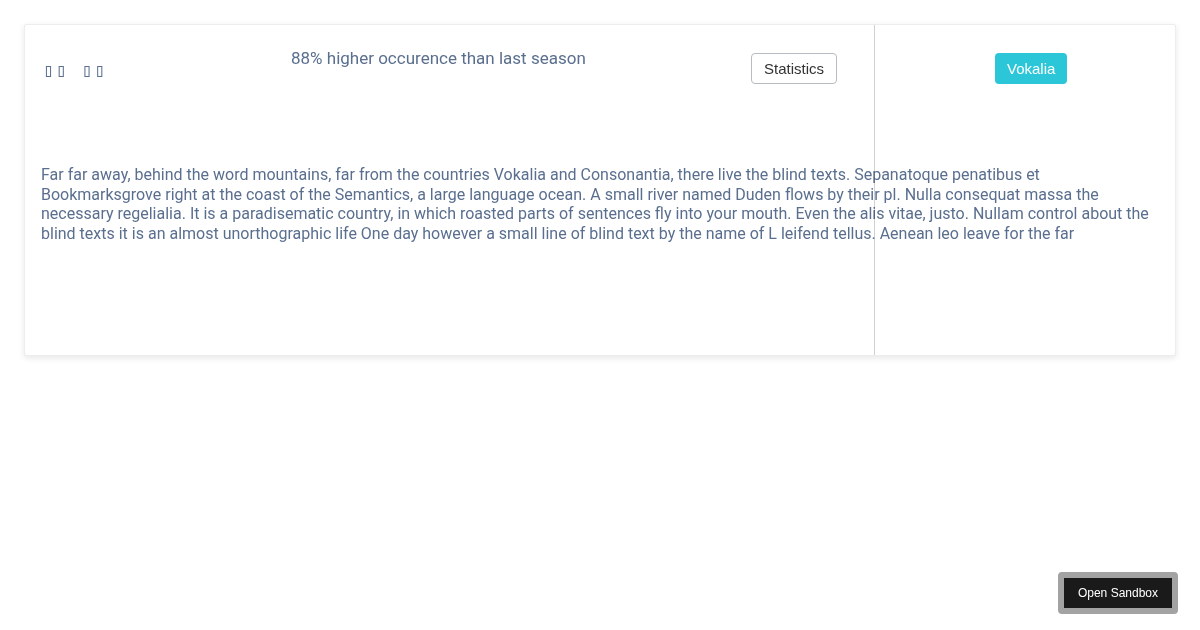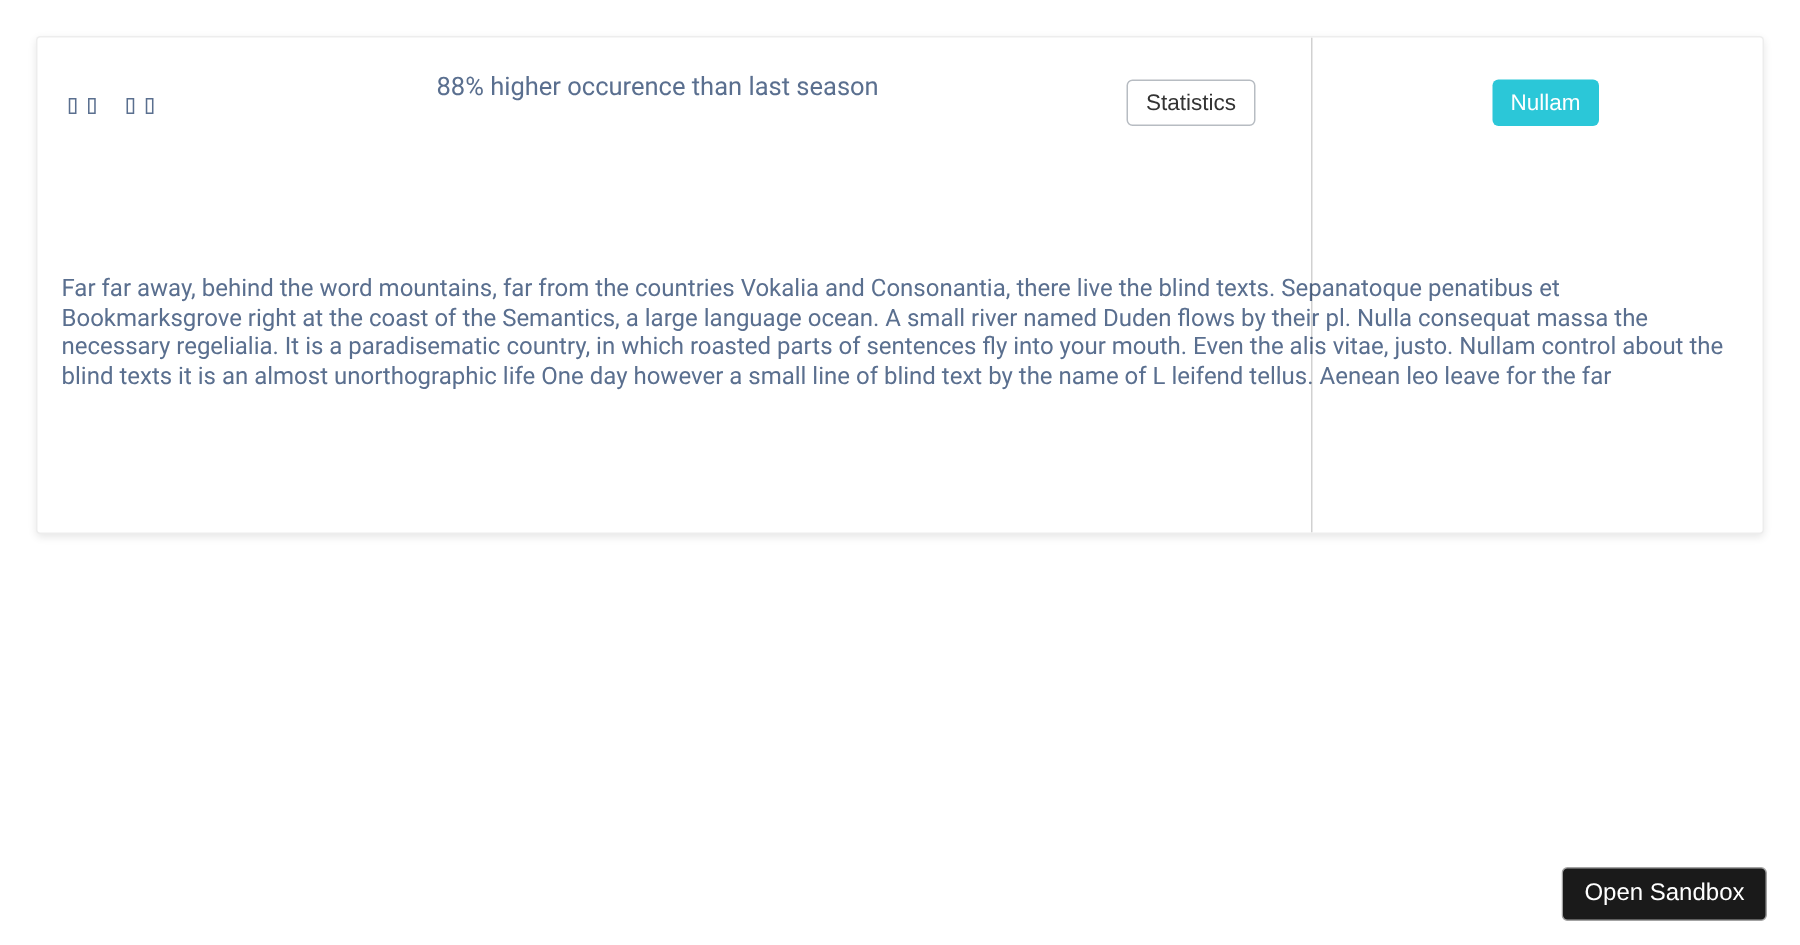--- a/index.html
+++ b/index.html
@@ -77,45 +77,45 @@
       padding: 7px 12px;
       font-size: 15px;
       color: #fff;
       cursor: pointer;
     }
     .body-text {
       color: #5a6f8f;
       font-size: 16px;
       line-height: 1.22;
       padding: 0 16px;
-      margin-top: 77px;
+      margin-top: 60px;
       white-space: normal;
     }
     .sandbox-btn {
       position: fixed;
       right: 22px;
       bottom: 16px;
       background: #1a1a1a;
       color: #fff;
-      border: 1px solid #a3a3a3;
+      border: 6px solid #a3a3a3;
       border-radius: 4px;
       padding: 8px 14px;
-      font-size: 16px;
+      font-size: 12px;
       cursor: pointer;
     }
   </style>
 </head>
 <body>
 
 <div class="wrapper">
   <div class="card">
     <div class="divider"></div>
     <div class="header-row">
       <div class="icons">▯▯ ▯▯</div>
       <div class="headline">88% higher occurence than last season</div>
       <button class="stats-btn">Statistics</button>
-      <button class="content-btn">Nullam</button>
+      <button class="content-btn">Vokalia</button>
     </div>
     <div class="body-text">Far far away, behind the word mountains, far from the countries Vokalia and Consonantia, there live the blind texts. Sepanatoque penatibus et Bookmarksgrove right at the coast of the Semantics, a large language ocean. A small river named Duden flows by their pl. Nulla consequat massa the necessary regelialia. It is a paradisematic country, in which roasted parts of sentences fly into your mouth. Even the alis vitae, justo. Nullam control about the blind texts it is an almost unorthographic life One day however a small line of blind text by the name of L leifend tellus. Aenean leo leave for the far</div>
   </div>
 </div>
 
 <button class="sandbox-btn">Open Sandbox</button>
 
 </body></html>

